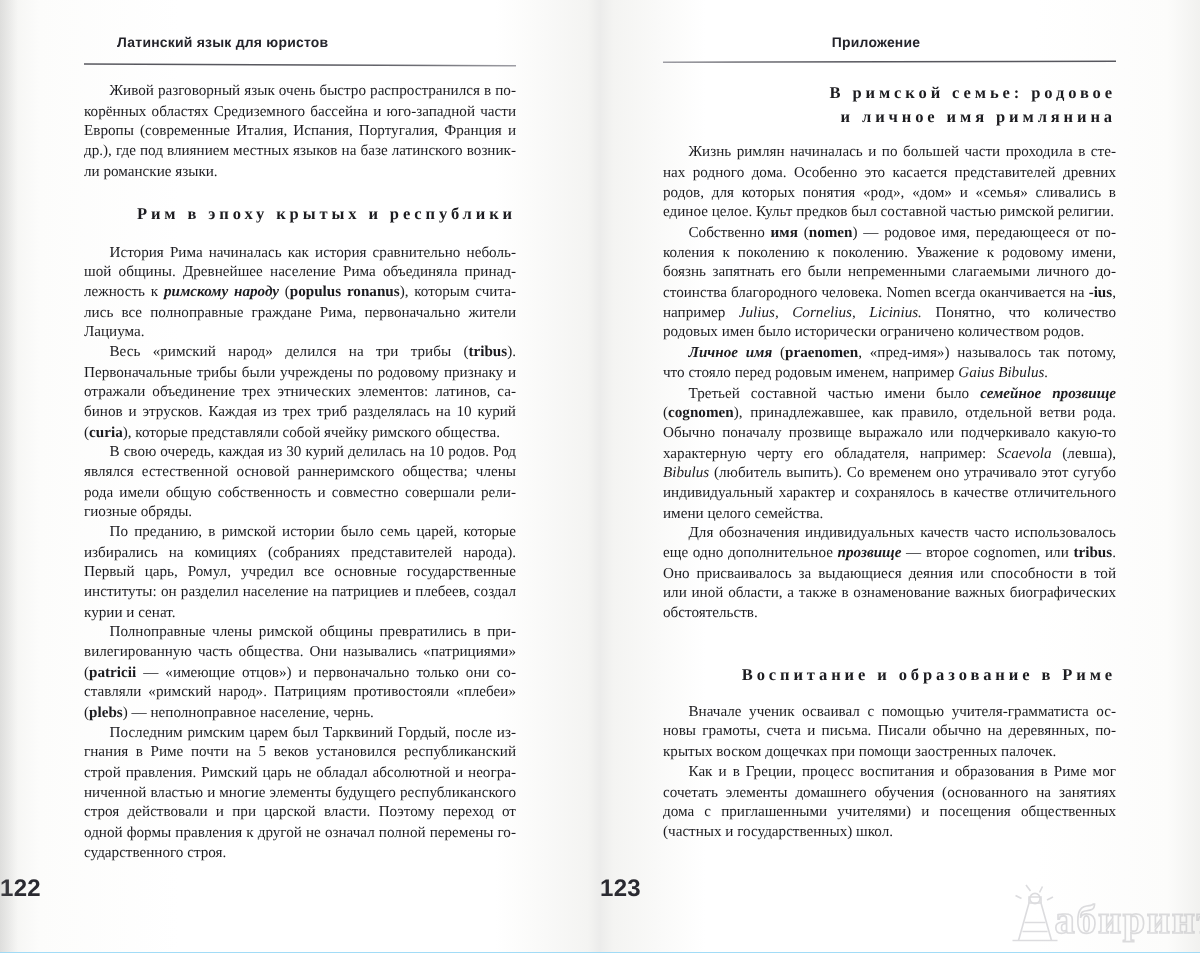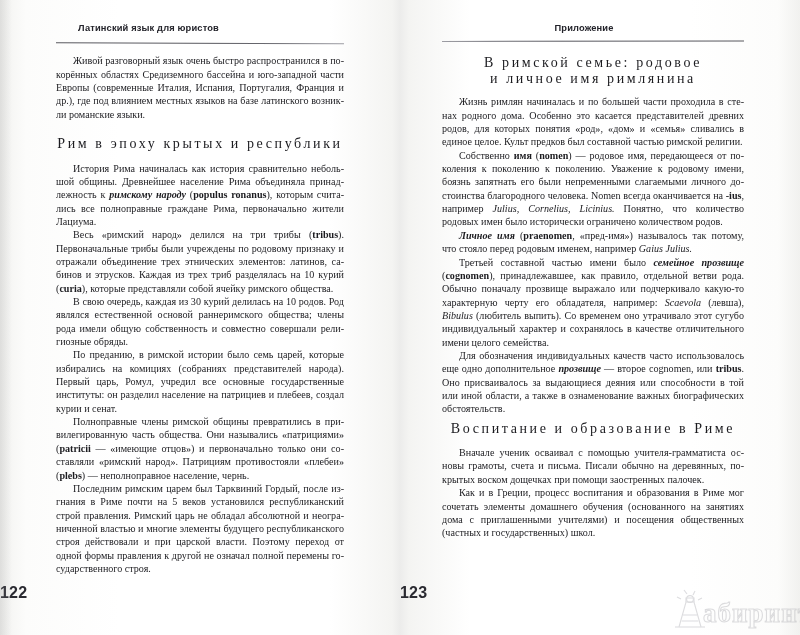--- a/index.html
+++ b/index.html
@@ -89,23 +89,23 @@
     text-align: justify;
     text-justify: inter-word;
     hyphens: manual;
   }
   .body-col p {
     margin: 0;
     text-indent: 17px;
   }
 
   h2.section {
-    font-size: 14px;
-    font-weight: 400;
-    text-align: center;
+    font-size: 11px;
+    font-weight: 700;
+    text-align: right;
     letter-spacing: 2.6px;
     margin: 15px 0 10px 0;
     line-height: 15.5px;
     text-indent: 0;
   }
   h2.section.tight { margin: 17px 0 9px 0; }
 
   b, strong { font-weight: 700; }
   i, em { font-style: italic; }
   .bi { font-weight: 700; font-style: italic; }
@@ -198,30 +198,30 @@
         <span>и личное имя римлянина</span>
       </h2>
 
       <p>
         Жизнь римлян начиналась и по большей части проходила в сте­нах родного дома. Особенно это касается представителей древних родов, для которых понятия «род», «дом» и «семья» сливались в единое целое. Культ предков был составной частью римской ре­лигии.
       </p>
       <p>
         Собственно <b>имя</b> (<b>nomen</b>) — родовое имя, передающееся от по­коления к поколению к поколению. Уважение к родовому имени, боязнь запятнать его были непременными слагаемыми личного до­стоинства благородного человека. Nomen всегда оканчивается на <b>-ius</b>, например <i>Julius, Cornelius, Licinius.</i> Понятно, что количество родовых имен было исторически ограничено количеством родов.
       </p>
       <p>
-        <span class="bi">Личное имя</span> (<b>praenomen</b>, «пред-имя») называлось так потому, что стояло перед родовым именем, например <i>Gaius Julius.</i>
+        <span class="bi">Личное имя</span> (<b>praenomen</b>, «пред-имя») называлось так потому, что стояло перед родовым именем, например <i>Gaius Bibulus.</i>
       </p>
       <p>
         Третьей составной частью имени было <span class="bi">семейное прозвище</span> (<b>cognomen</b>), принадлежавшее, как правило, отдельной ветви рода. Обычно поначалу прозвище выражало или подчеркивало какую-то характерную черту его обладателя, например: <i>Scaevola</i> (левша), <i>Bibulus</i> (любитель выпить). Со временем оно утрачивало этот су­губо индивидуальный характер и сохранялось в качестве отличи­тельного имени целого семейства.
       </p>
       <p>
         Для обозначения индивидуальных качеств часто использова­лось еще одно дополнительное <span class="bi">прозвище</span> — второе cognomen, или <b>tribus</b>. Оно присваивалось за выдающиеся деяния или способ­ности в той или иной области, а также в ознаменование важных биографических обстоятельств.
       </p>
 
-      <h2 class="section" style="margin-top:5px;margin-bottom:10px">Воспитание и образование в Риме</h2>
+      <h2 class="section" style="margin-top:27px;margin-bottom:10px">Воспитание и образование в Риме</h2>
 
       <p>Вначале ученик осваивал с помощью учителя-грамматиста ос­новы грамоты, счета и письма. Писали обычно на деревянных, по­крытых воском дощечках при помощи заостренных палочек.</p>
       <p>Как и в Греции, процесс воспитания и образования в Риме мог сочетать элементы домашнего обучения (основанного на заняти­ях дома с приглашенными учителями) и посещения общественных (частных и государственных) школ.</p>
     </div>
 
     <div class="folio">123</div>
   </div>
 
   <div class="edge-l"></div>
   <div class="edge-r"></div>

